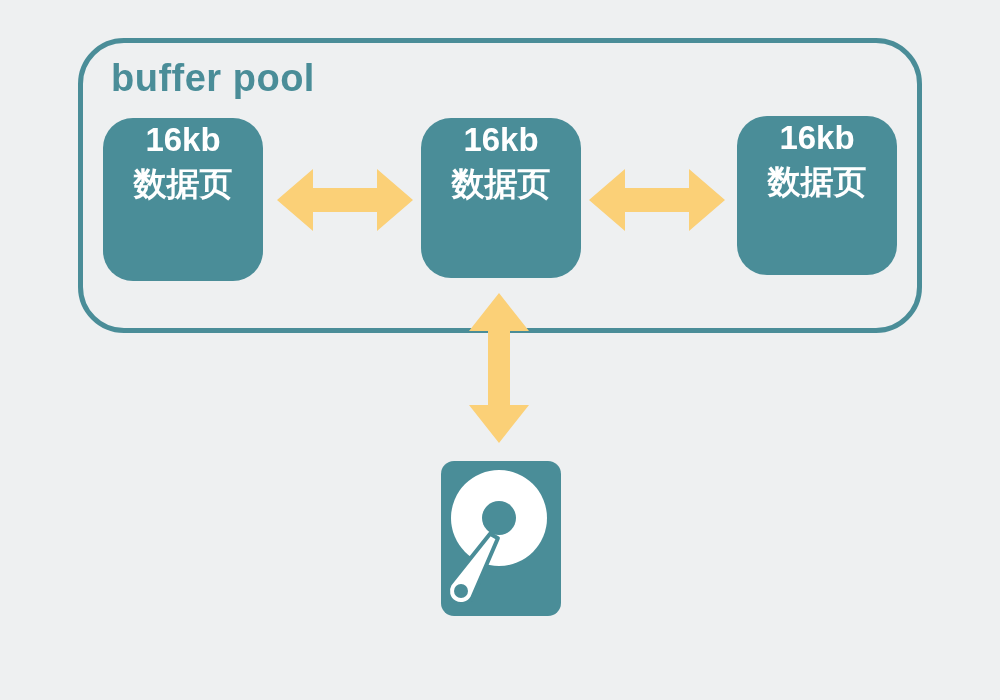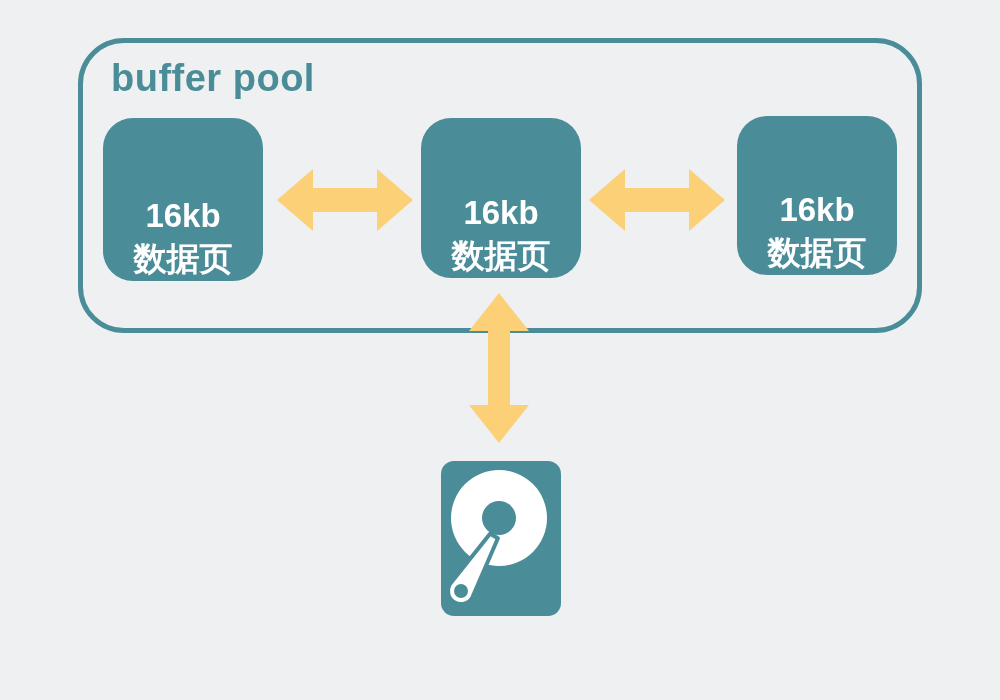--- a/index.html
+++ b/index.html
@@ -36,21 +36,21 @@
     white-space: nowrap;
   }
   .page-box {
     position: absolute;
     width: 160px;
     background: var(--teal, #4A8D98);
     border-radius: 30px;
     display: flex;
     flex-direction: column;
     align-items: center;
-    justify-content: flex-end;
+    justify-content: flex-start;
     color: var(--page_text, #FFFFFF);
     font-size: 33px;
     font-weight: bold;
     line-height: 1.32;
     text-align: center;
   }
   .box1 { left: 20px;  top: 75px; height: 163px; }
   .box2 { left: 338px; top: 75px; height: 160px; }
   .box3 { left: 654px; top: 73px; height: 159px; }
   .arrow-h { position: absolute; top: 126px; }

